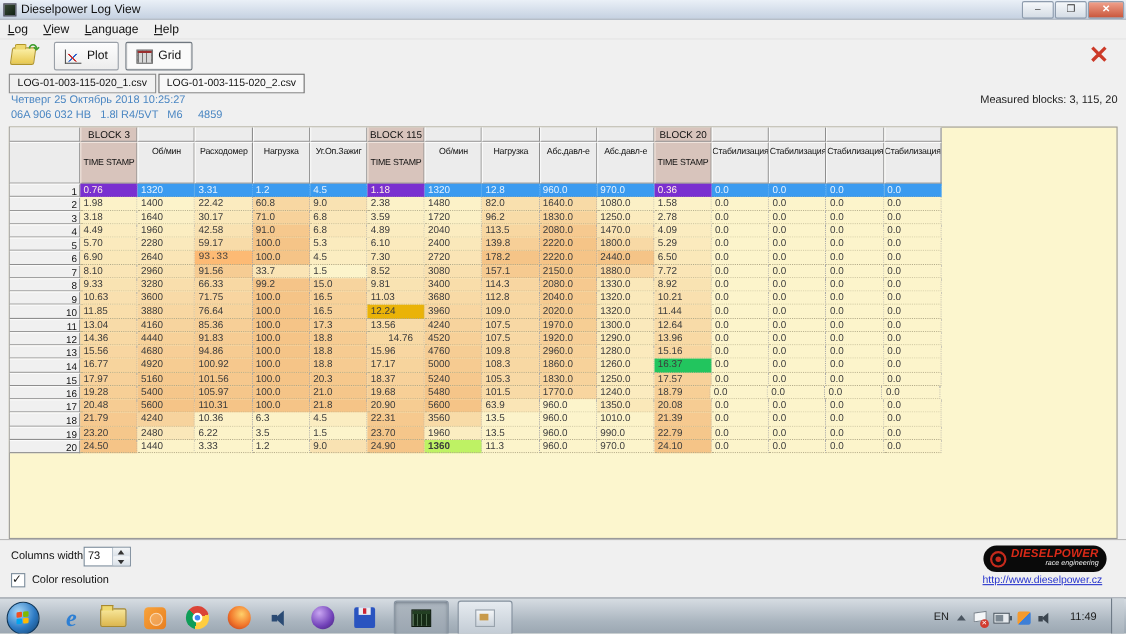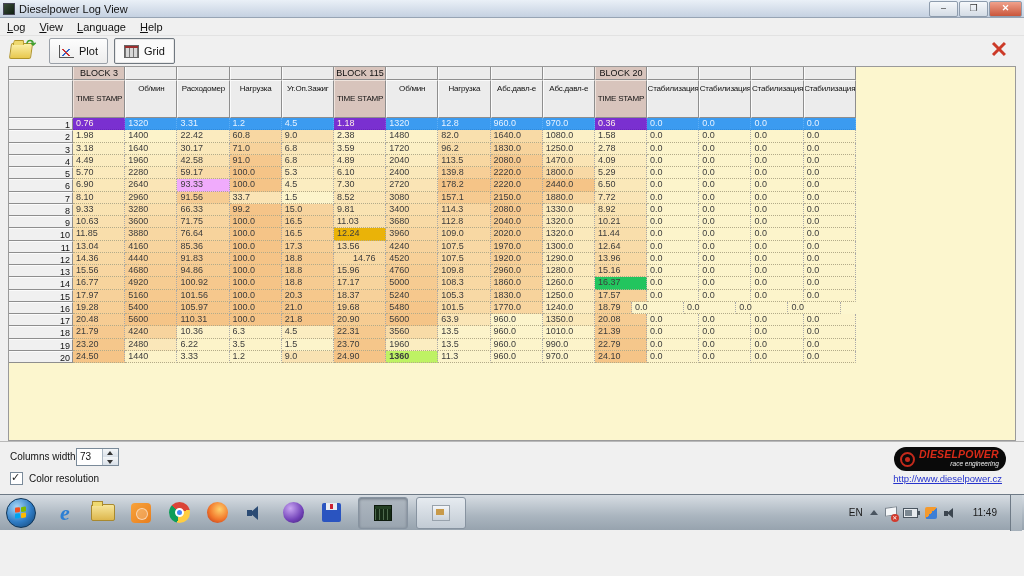--- a/index.html
+++ b/index.html
@@ -180,21 +180,30 @@
       <span class="ploticon"></span>
       <span>Plot</span>
     </div>
     <div class="tbtn active">
       <span class="gridicon"></span>
       <span>Grid</span>
     </div>
     <div class="closex">✕</div>
   </div>
 
-
+  <div class="tabbar">
+      <div class="tab">LOG-01-003-115-020_1.csv</div>
+      <div class="tab active">LOG-01-003-115-020_2.csv</div>
+    </div>
+
+  <div class="infostrip">
+    <div class="infoline">Четверг 25 Октябрь 2018 10:25:27</div>
+    <div class="infoline">06A 906 032 HB   1.8l R4/5VT   M6     4859</div>
+    <div class="measured">Measured blocks: 3, 115, 20</div>
+  </div>
 
   <div class="main">
     <div class="grid">
         <div class="grow hrow1">
           <div class="bcell" style="width: 65px;"></div>
           <div class="bcell pink" style="width: 52.2px;">BLOCK 3</div>
           <div class="bcell" style="width: 52.2px;"></div>
           <div class="bcell" style="width: 52.2px;"></div>
           <div class="bcell" style="width: 52.2px;"></div>
           <div class="bcell" style="width: 52.2px;"></div>
@@ -356,21 +365,21 @@
           <div class="dcell" style="width: 52.2px; background: rgb(251, 234, 189);">5.29</div>
           <div class="dcell" style="width: 52.2px; background: rgb(252, 244, 203);">0.0</div>
           <div class="dcell" style="width: 52.2px; background: rgb(252, 244, 203);">0.0</div>
           <div class="dcell" style="width: 52.2px; background: rgb(252, 244, 203);">0.0</div>
           <div class="dcell" style="width: 52.2px; background: rgb(252, 244, 203);">0.0</div>
         </div>
         <div class="grow drow">
           <div class="rownum" style="width: 65px;">6</div>
           <div class="dcell" style="width: 52.2px; background: rgb(250, 232, 185);">6.90</div>
           <div class="dcell" style="width: 52.2px; background: rgb(250, 229, 182);">2640</div>
-          <div class="dcell" style="width: 52.2px; background: #f0abfc;">93.33</div>
+          <div class="dcell" style="width: 52.2px; background: #fdba74; font-family: Liberation Mono, monospace;">93.33</div>
           <div class="dcell" style="width: 52.2px; background: rgb(245, 196, 135);">100.0</div>
           <div class="dcell" style="width: 52.2px; background: rgb(251, 237, 193);">4.5</div>
           <div class="dcell" style="width: 52.2px; background: rgb(250, 232, 185);">7.30</div>
           <div class="dcell" style="width: 52.2px; background: rgb(250, 228, 181);">2720</div>
           <div class="dcell" style="width: 52.2px; background: rgb(245, 196, 135);">178.2</div>
           <div class="dcell" style="width: 52.2px; background: rgb(245, 196, 135);">2220.0</div>
           <div class="dcell" style="width: 52.2px; background: rgb(245, 196, 135);">2440.0</div>
           <div class="dcell" style="width: 52.2px; background: rgb(250, 232, 185);">6.50</div>
           <div class="dcell" style="width: 52.2px; background: rgb(252, 244, 203);">0.0</div>
           <div class="dcell" style="width: 52.2px; background: rgb(252, 244, 203);">0.0</div>
@@ -544,21 +553,21 @@
           <div class="dcell" style="width: 52.2px; background: rgb(247, 207, 150);">19.28</div>
           <div class="dcell" style="width: 52.2px; background: rgb(245, 198, 138);">5400</div>
           <div class="dcell" style="width: 52.2px; background: rgb(245, 198, 138);">105.97</div>
           <div class="dcell" style="width: 52.2px; background: rgb(245, 196, 135);">100.0</div>
           <div class="dcell" style="width: 52.2px; background: rgb(245, 198, 138);">21.0</div>
           <div class="dcell" style="width: 52.2px; background: rgb(247, 207, 150);">19.68</div>
           <div class="dcell" style="width: 52.2px; background: rgb(245, 197, 137);">5480</div>
           <div class="dcell" style="width: 52.2px; background: rgb(248, 218, 166);">101.5</div>
           <div class="dcell" style="width: 52.2px; background: rgb(248, 213, 159);">1770.0</div>
           <div class="dcell" style="width: 52.2px; background: rgb(251, 235, 191);">1240.0</div>
-          <div class="dcell" style="width: 37px; background: rgb(247, 207, 150);">18.79</div>
+          <div class="dcell" style="width: 51px; background: rgb(247, 207, 150);">18.79</div>
           <div class="dcell" style="width: 52.2px; background: rgb(252, 244, 203);">0.0</div>
           <div class="dcell" style="width: 52.2px; background: rgb(252, 244, 203);">0.0</div>
           <div class="dcell" style="width: 52.2px; background: rgb(252, 244, 203);">0.0</div>
           <div class="dcell" style="width: 52.2px; background: rgb(252, 244, 203);">0.0</div>
         </div>
         <div class="grow drow">
           <div class="rownum" style="width: 65px;">17</div>
           <div class="dcell" style="width: 52.2px; background: rgb(246, 204, 147);">20.48</div>
           <div class="dcell" style="width: 52.2px; background: rgb(245, 196, 135);">5600</div>
           <div class="dcell" style="width: 52.2px; background: rgb(245, 196, 135);">110.31</div>

